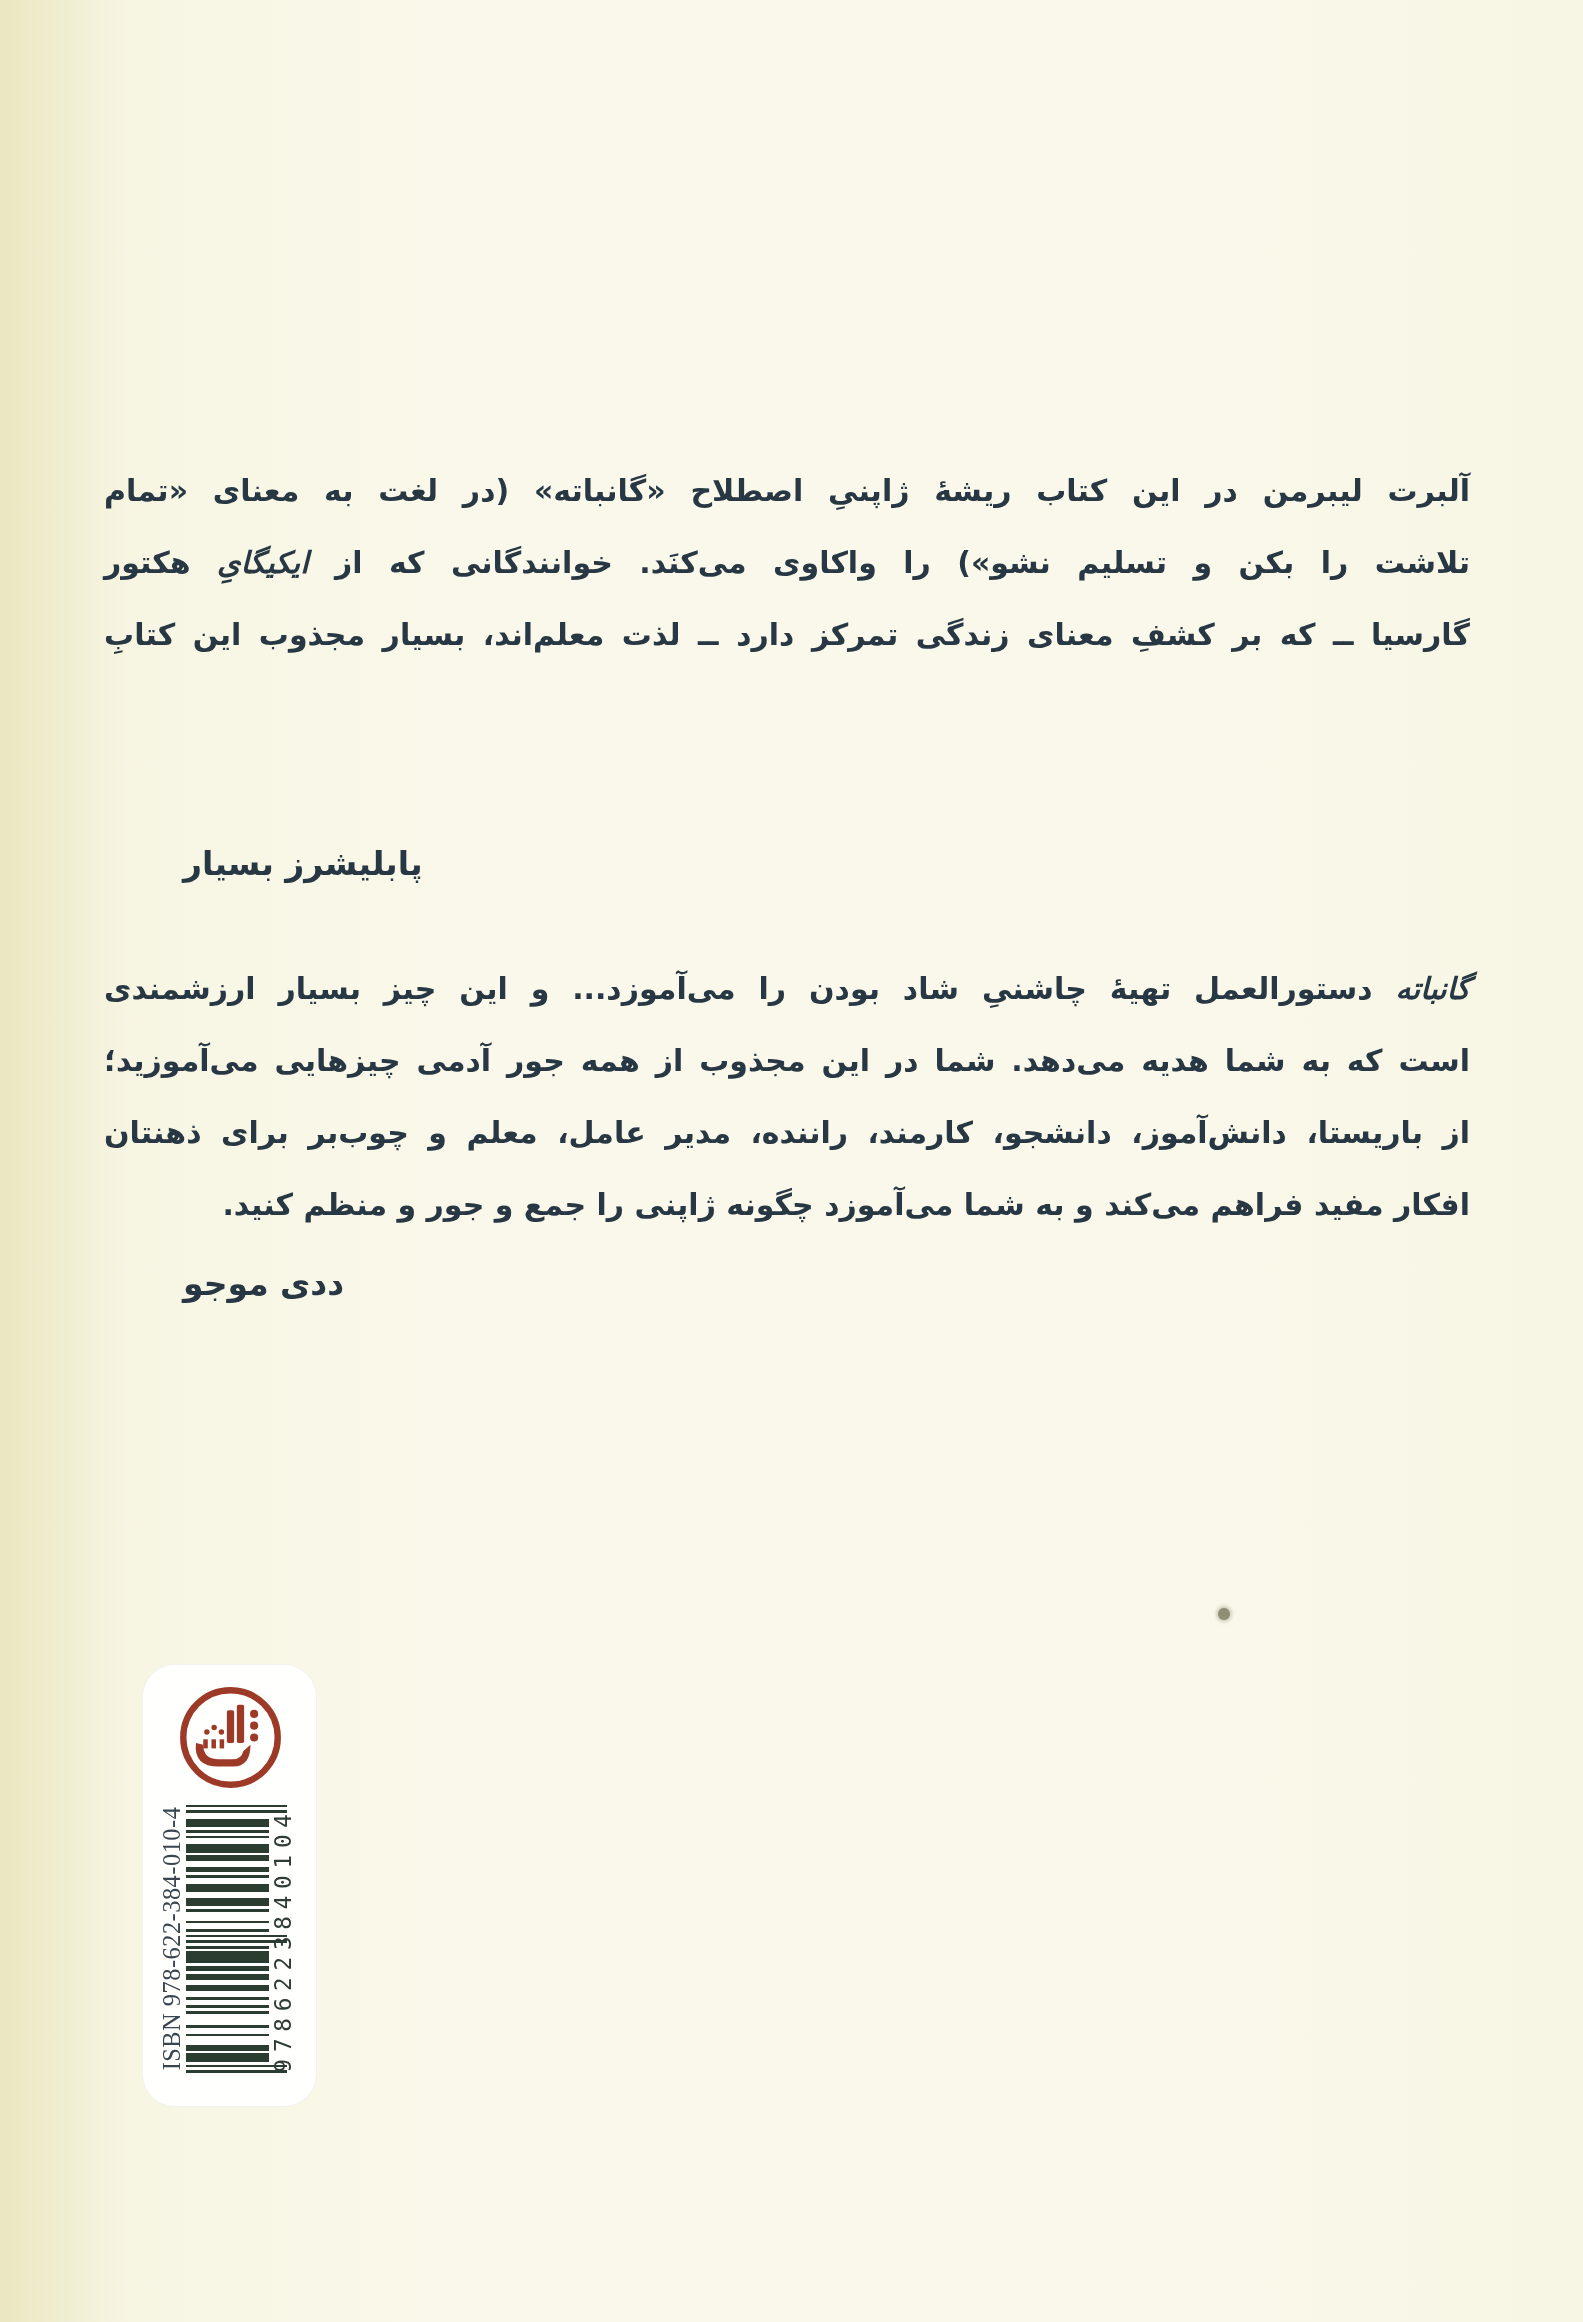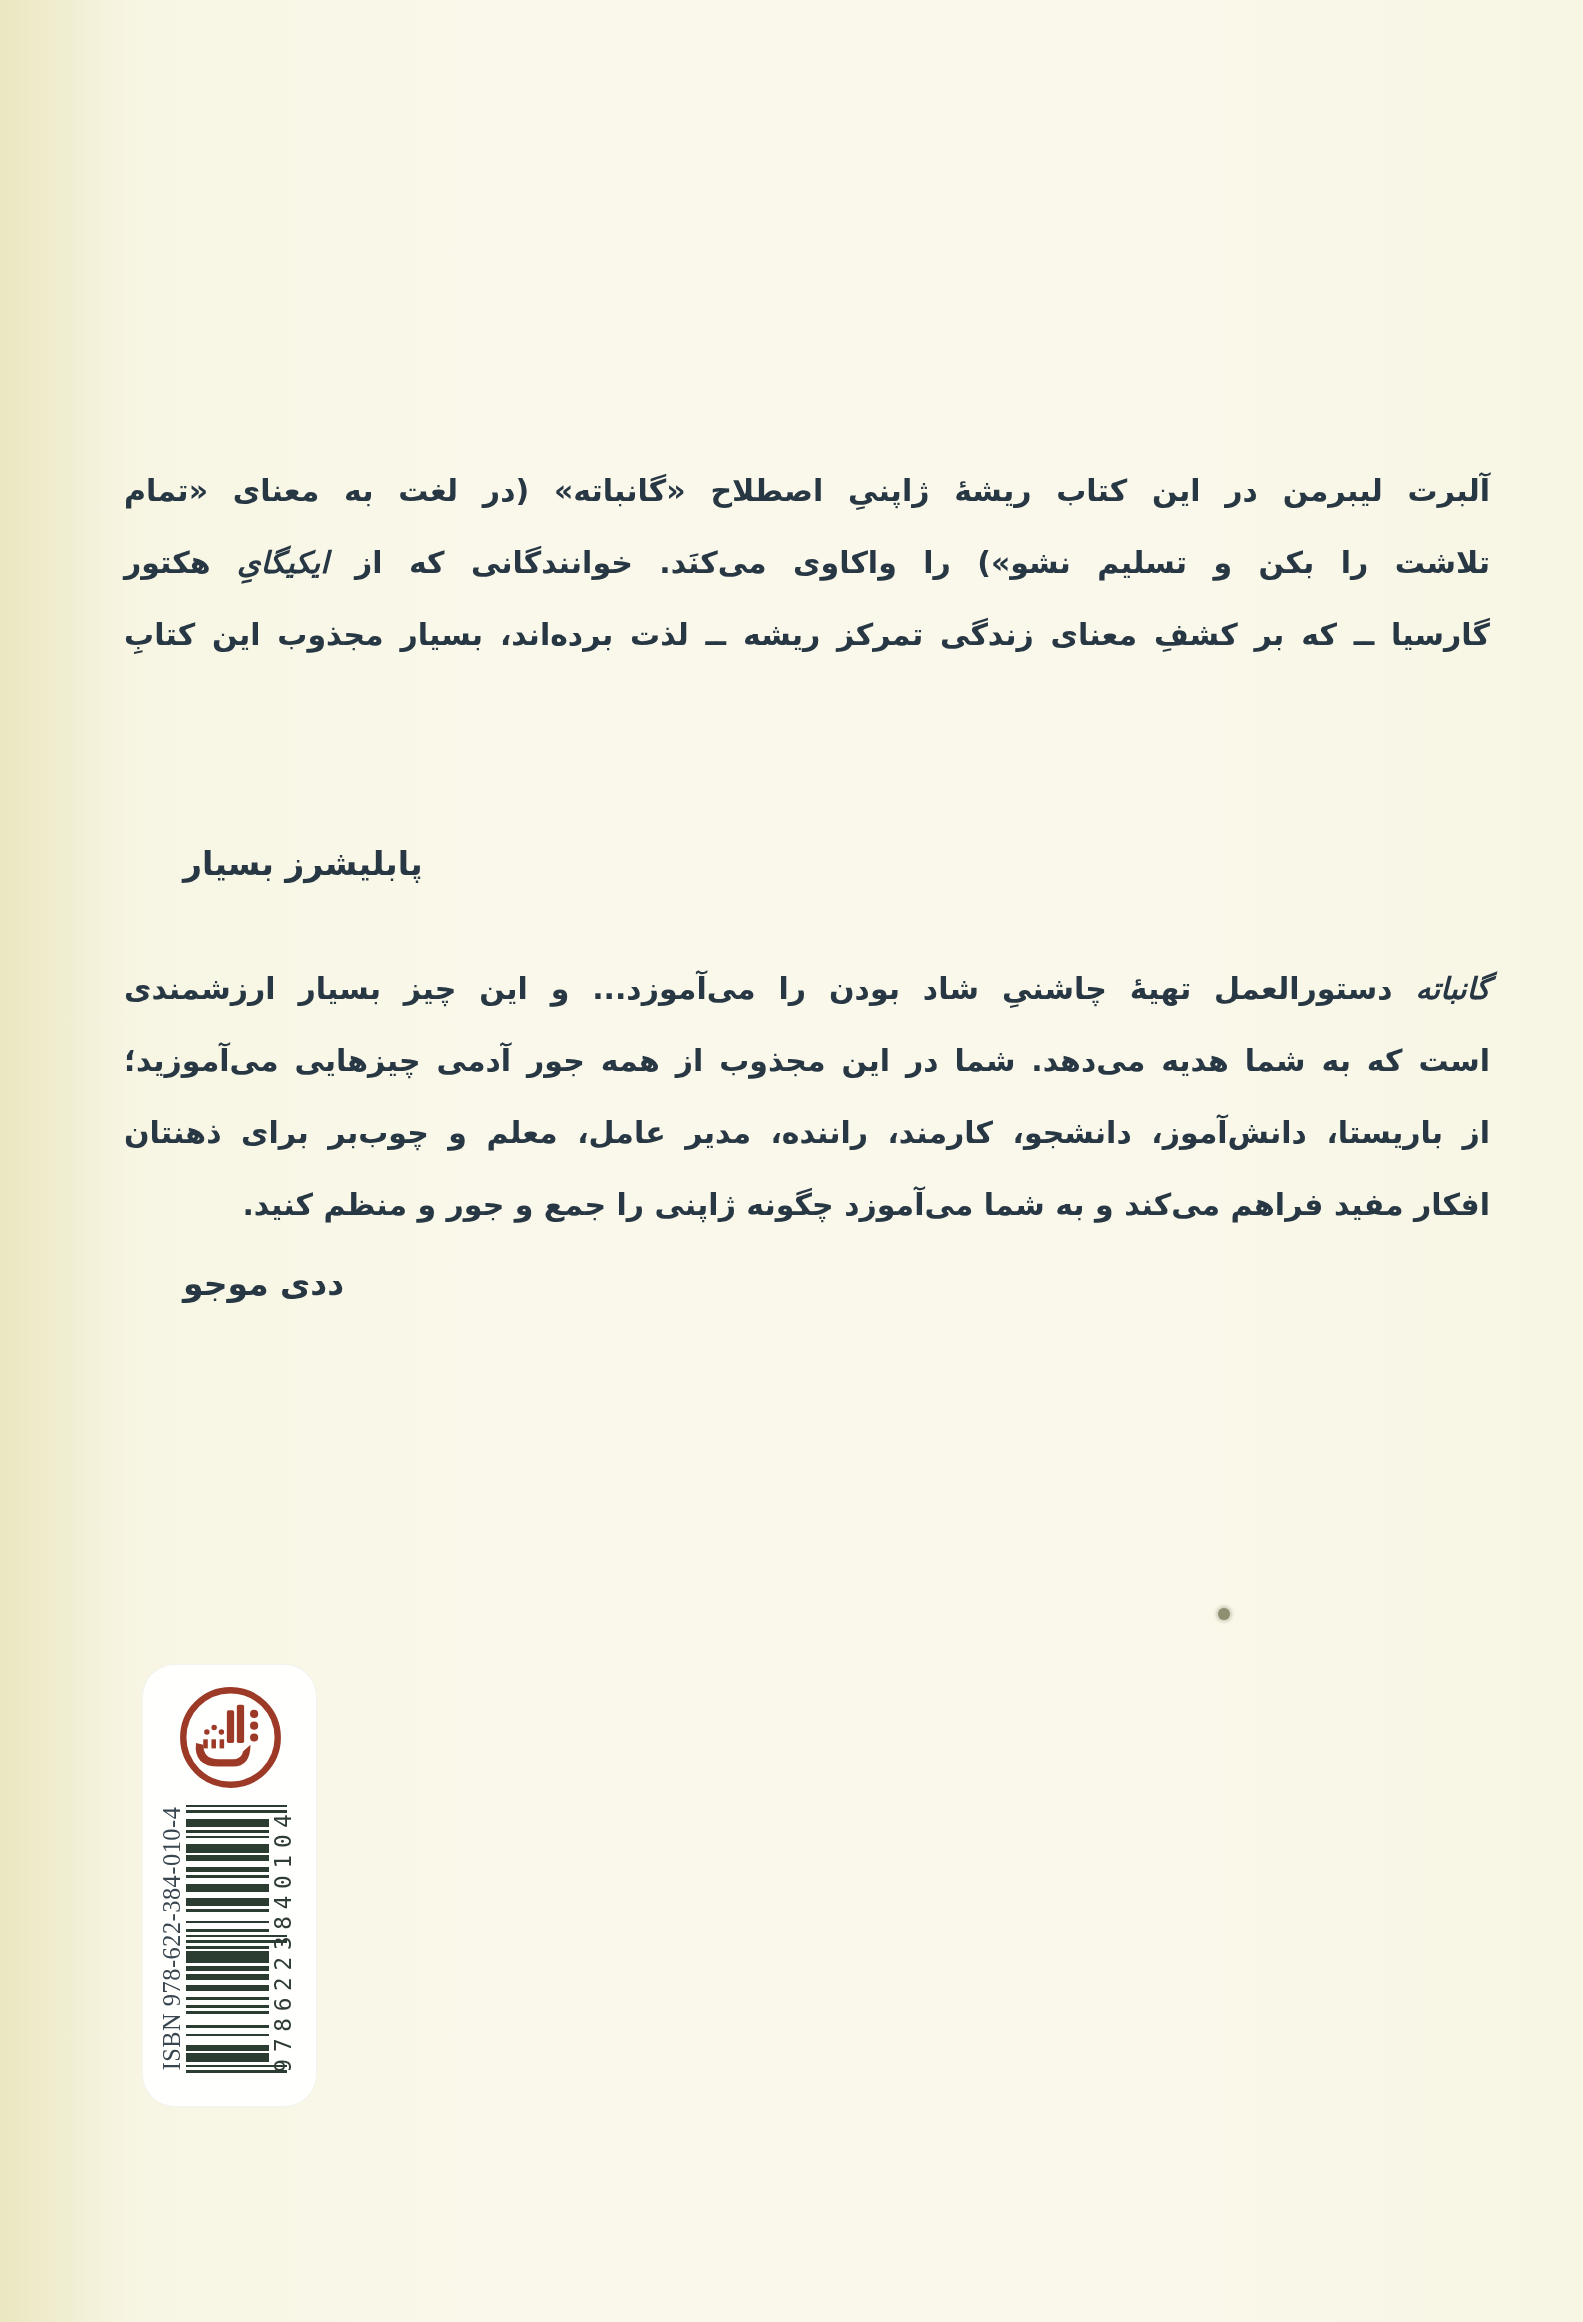--- a/index.html
+++ b/index.html
@@ -19,21 +19,21 @@
   
   .edge-tint {
     position: absolute;
     left: 0; top: 0; bottom: 0;
     width: 127px;
     background: linear-gradient(90deg, rgba(226,224,176,0.55), rgba(226,224,176,0.0));
     pointer-events: none;
   }
   .quote-block {
     position: absolute;
-    right: 94px;
+    right: 114px;
     width: 1366px;
     direction: rtl;
     color: #273743;
     font-weight: 700;
   }
   .quote-line {
     height: 72px;
     line-height: 72px;
     font-size: 30px;
     text-align: justify;
@@ -132,21 +132,21 @@
 </head>
 <body>
 
 <div class="page">
 
   <div class="edge-tint"></div>
 
   <div class="quote-block" style="top:455px;">
     <div class="quote-line">آلبرت لیبرمن در این کتاب ریشهٔ ژاپنیِ اصطلاح «گانباته» (در لغت به معنای «تمام</div>
     <div class="quote-line">تلاشت را بکن و تسلیم نشو») را واکاوی می‌کنَد. خوانندگانی که از <i>ایکیگایِ</i> هکتور</div>
-    <div class="quote-line">گارسیا ــ که بر کشفِ معنای زندگی تمرکز ریشه ــ لذت برده‌اند، بسیار مجذوب این کتابِ</div>
+    <div class="quote-line">گارسیا ــ که بر کشفِ معنای زندگی تمرکز دارد ــ لذت معلم‌اند، بسیار مجذوب این کتابِ</div>
   </div>
   <div class="attribution" style="top:837px;">پابلیشرز بسیار</div>
 
   <div class="quote-block" style="top:953px;">
     <div class="quote-line"><i>گانباته</i> دستورالعمل تهیهٔ چاشنیِ شاد بودن را می‌آموزد... و این چیز بسیار ارزشمندی</div>
     <div class="quote-line">است که به شما هدیه می‌دهد. شما در این مجذوب از همه جور آدمی چیزهایی می‌آموزید؛</div>
     <div class="quote-line">از باریستا، دانش‌آموز، دانشجو، کارمند، راننده، مدیر عامل، معلم و چوب‌بر برای ذهنتان</div>
     <div class="quote-line last">افکار مفید فراهم می‌کند و به شما می‌آموزد چگونه ژاپنی را جمع و جور و منظم کنید.</div>
   </div>
   <div class="attribution" style="top:1257px;">ددی موجو</div>

